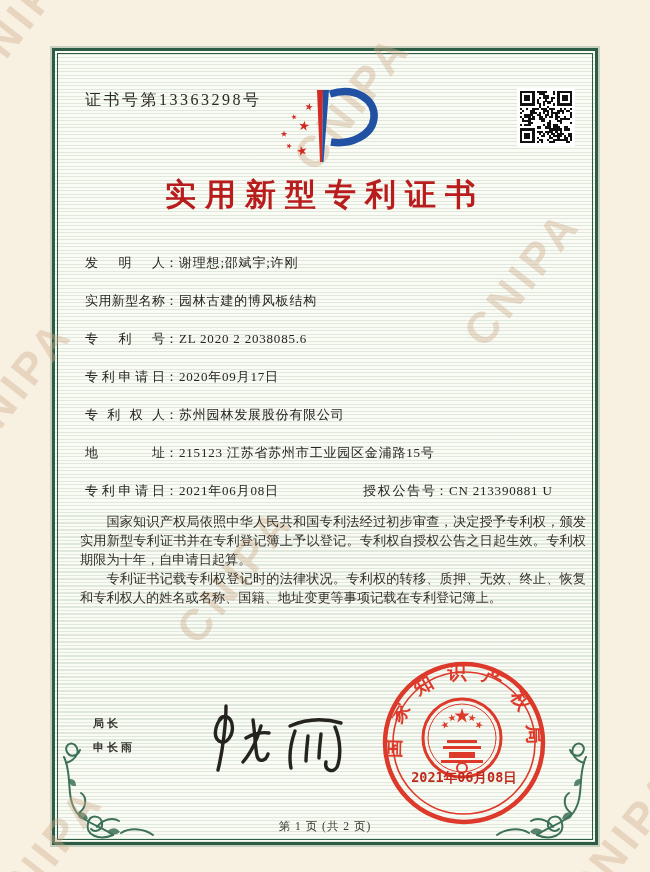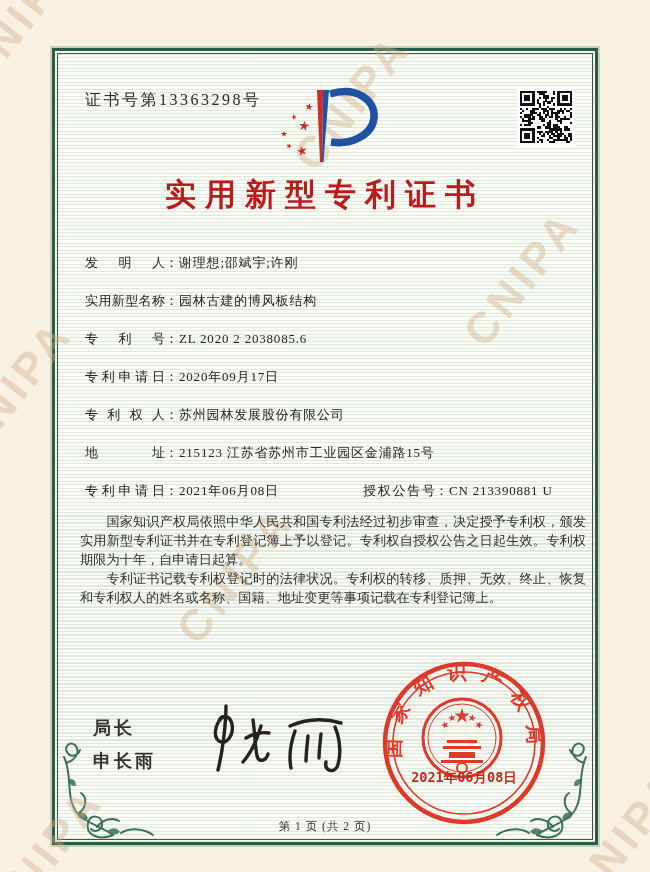--- a/index.html
+++ b/index.html
@@ -75,21 +75,21 @@
   .body-text {
     position:absolute; left:28px; top:464px; width:506px;
     font-size:13.2px; line-height:19px; 
     color:#33302a; text-align:justify;
   }
   .body-text p { text-indent:2em; }
 
   .signoff {
     position:absolute; left:41px; top:668px;
     font-family:"Liberation Sans","DejaVu Sans",sans-serif;
-    font-size:18px; font-weight:600; letter-spacing:3px; color:#35332d;
+    font-size:11px; font-weight:600; letter-spacing:3px; color:#35332d;
   }
   .signoff div { margin-bottom:9px; }
 
   .signature { position:absolute; left:140px; top:652px; }
   .signature path { stroke:#25231f; stroke-width:3.4; fill:none;
                     stroke-linecap:round; stroke-linejoin:round; }
 
   .seal { position:absolute; left:329px; top:612px; width:166px; height:166px; opacity:0.94; }
 
   .footer {

